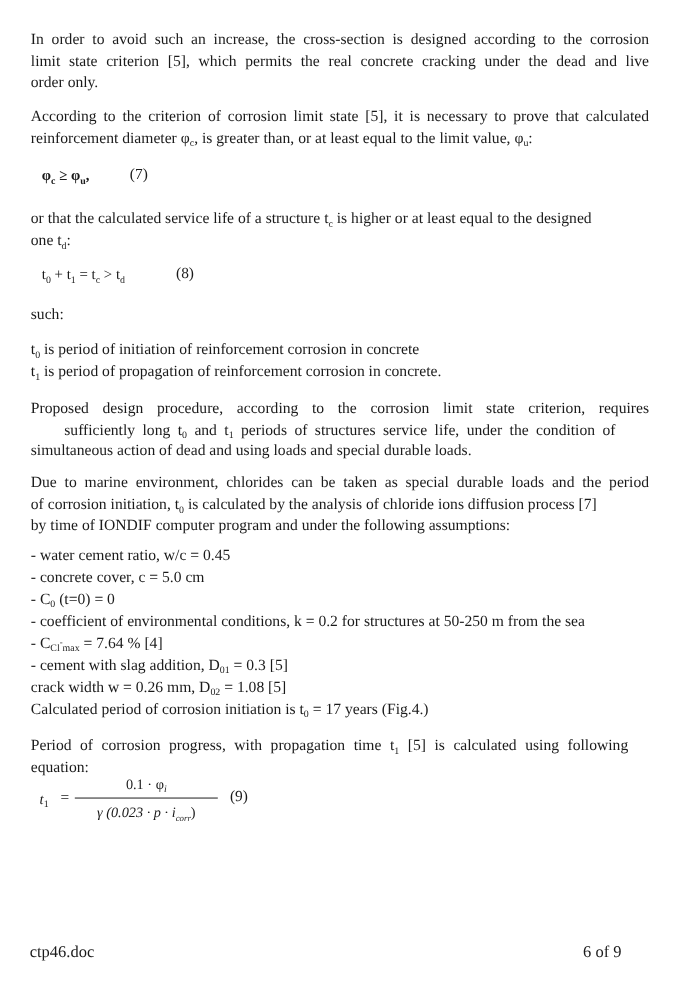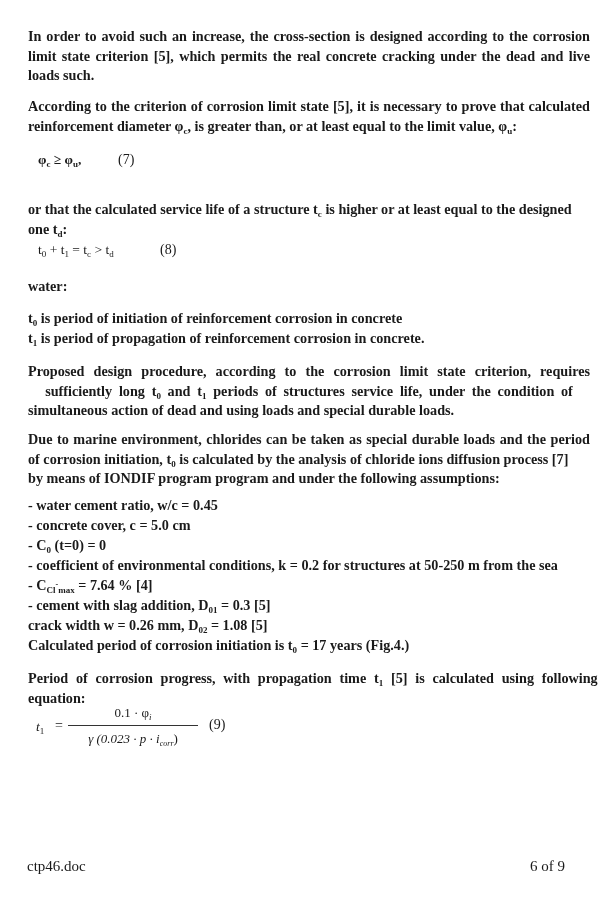--- a/index.html
+++ b/index.html
@@ -2,77 +2,77 @@
 <html><head>
 <meta charset="utf-8">
 <style>
   html, body { margin: 0; padding: 0; background: #ffffff; }
   body {
     width: 614px; height: 903px; position: relative; overflow: hidden;
     font-family: "Liberation Serif", "DejaVu Serif", serif;
     color: #1a1a1a; font-size: 14.2px; line-height: 19.5px;
   }
   .page { position: absolute; left: 28px; top: 0; width: 562px; }
-  .blk { position: absolute; left: 0; width: 562px; font-weight: bold; }
+  .blk { position: absolute; left: 0; width: 562px; }
   .just-full { text-align: justify; text-align-last: justify; }
   .line { display: block; white-space: nowrap; }
   sub { font-size: 9px; line-height: 0; vertical-align: -3px; }
   sup { font-size: 9px; line-height: 0; vertical-align: 5px; }
   .eq { position: absolute; white-space: nowrap; font-size: 13.5px; }
   .eqnum { position: absolute; font-size: 14px; }
   .footer { position: absolute; font-size: 15px; }
 </style>
 </head>
 <body>
 
 <div class="page">
 
   <div class="blk" style="top:27px;">
     <span class="line just-full">In order to avoid such an increase, the cross-section is designed according to the corrosion</span>
     <span class="line just-full">limit state criterion [5], which permits the real concrete cracking under the dead and live</span>
-    <span class="line">loads such.</span>
+    <span class="line">order only.</span>
   </div>
 
   <div class="blk" style="top:97px;">
     <span class="line just-full">According to the criterion of corrosion limit state [5], it is necessary to prove that calculated</span>
     <span class="line"><span>reinforcement diameter φ</span><sub>c</sub><span>, is greater than, or at least equal to the limit value, φ</span><sub>u</sub><span>:</span></span>
   </div>
 
   <div class="eq" style="left:10px; top:150px;font-weight:bold;">
     <span>φ</span><sub>c</sub><span> ≥ φ</span><sub>u</sub><span>,</span>
   </div>
   <div class="eqnum" style="left:90px; top:150px;">(7)</div>
 
-  <div class="blk" style="top:200px;">
+  <div class="blk" style="top:190px;">
     <span class="line"><span>or that the calculated service life of a structure t</span><sub>c</sub><span> is higher or at least equal to the designed</span></span>
     <span class="line"><span>one t</span><sub>d</sub><span>:</span></span>
   </div>
 
   <div class="eq" style="left:10px; top:240px;">
     <span>t</span><sub>0</sub><span> + t</span><sub>1</sub><span> = t</span><sub>c</sub><span> &gt; t</span><sub>d</sub>
   </div>
   <div class="eqnum" style="left:132px; top:240px;">(8)</div>
 
-  <div class="blk" style="top:277px;">water:</div>
+  <div class="blk" style="top:277px;">such:</div>
 
   <div class="blk" style="top:309px;">
     <span class="line"><span>t</span><sub>0</sub><span> is period of initiation of reinforcement corrosion in concrete</span></span>
     <span class="line"><span>t</span><sub>1</sub><span> is period of propagation of reinforcement corrosion in concrete.</span></span>
   </div>
 
   <div class="blk" style="top:362px;">
     <span class="line just-full">Proposed design procedure, according to the corrosion limit state criterion, requires</span>
     <span class="line" style="word-spacing:3.2px;text-align:center;"><span>sufficiently long t</span><sub>0</sub><span> and t</span><sub>1</sub><span> periods of structures service life, under the condition of</span></span>
     <span class="line">simultaneous action of dead and using loads and special durable loads.</span>
   </div>
 
   <div class="blk" style="top:430px;">
     <span class="line just-full">Due to marine environment, chlorides can be taken as special durable loads and the period</span>
     <span class="line"><span>of corrosion initiation, t</span><sub>0</sub><span> is calculated by the analysis of chloride ions diffusion process [7]</span></span>
-    <span class="line">by means of IONDIF program program and under the following assumptions:</span>
+    <span class="line">by time of IONDIF computer program and under the following assumptions:</span>
   </div>
 
   <div class="blk" style="top:495px; line-height:20px;">
     <span class="line">- water cement ratio, w/c = 0.45</span>
     <span class="line">- concrete cover, c = 5.0 cm</span>
     <span class="line"><span>- C</span><sub>0</sub><span> (t=0) = 0</span></span>
     <span class="line">- coefficient of environmental conditions, k = 0.2 for structures at 50-250 m from the sea</span>
     <span class="line"><span>- C</span><sub><span>Cl</span><sup style="vertical-align:6px;font-size:8px;">-</sup><span>max</span></sub><span> = 7.64 % [4]</span></span>
     <span class="line"><span>- cement with slag addition, D</span><sub>01</sub><span> = 0.3 [5]</span></span>
     <span class="line"><span>crack width w = 0.26 mm, D</span><sub>02</sub><span> = 1.08 [5]</span></span>

